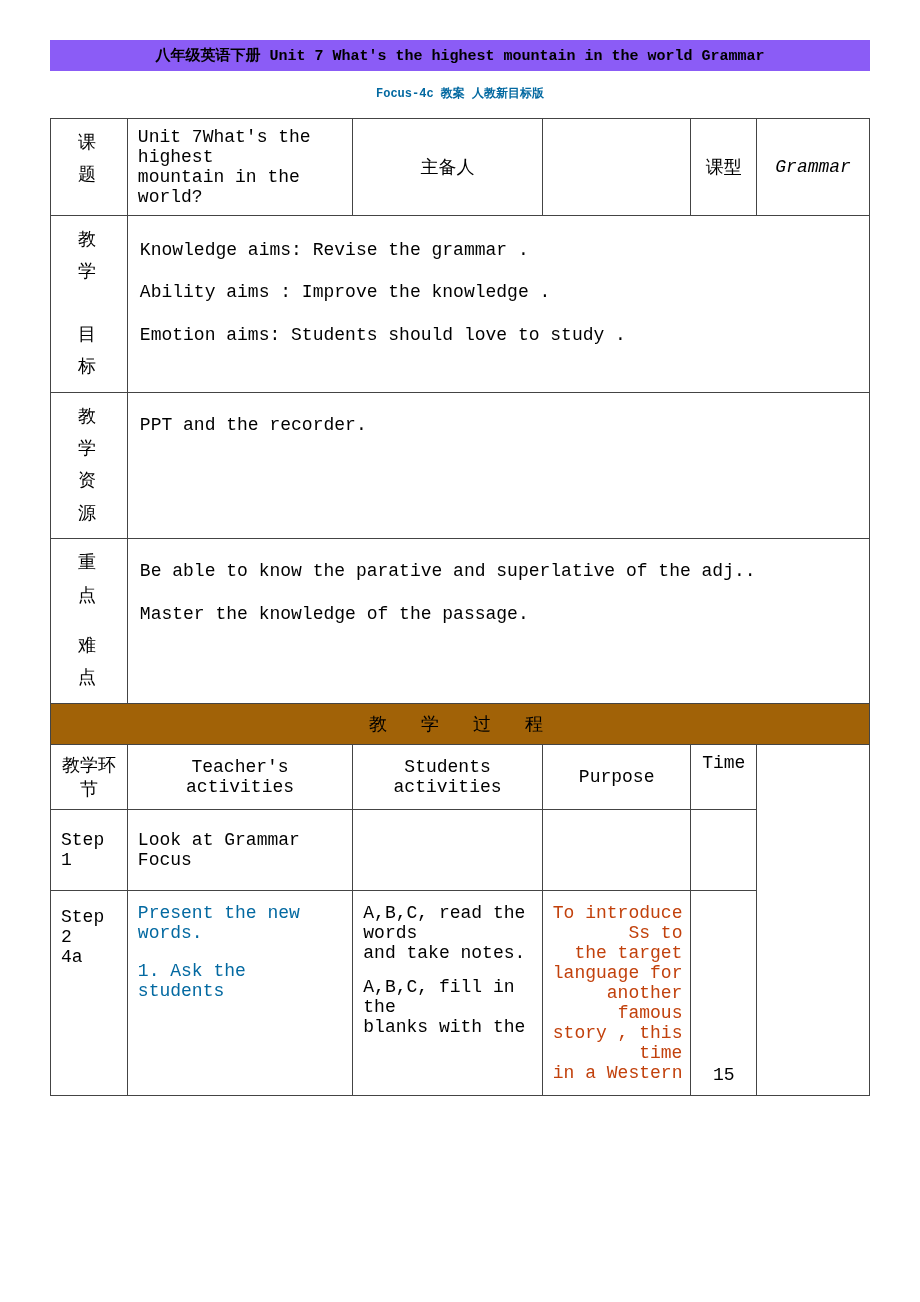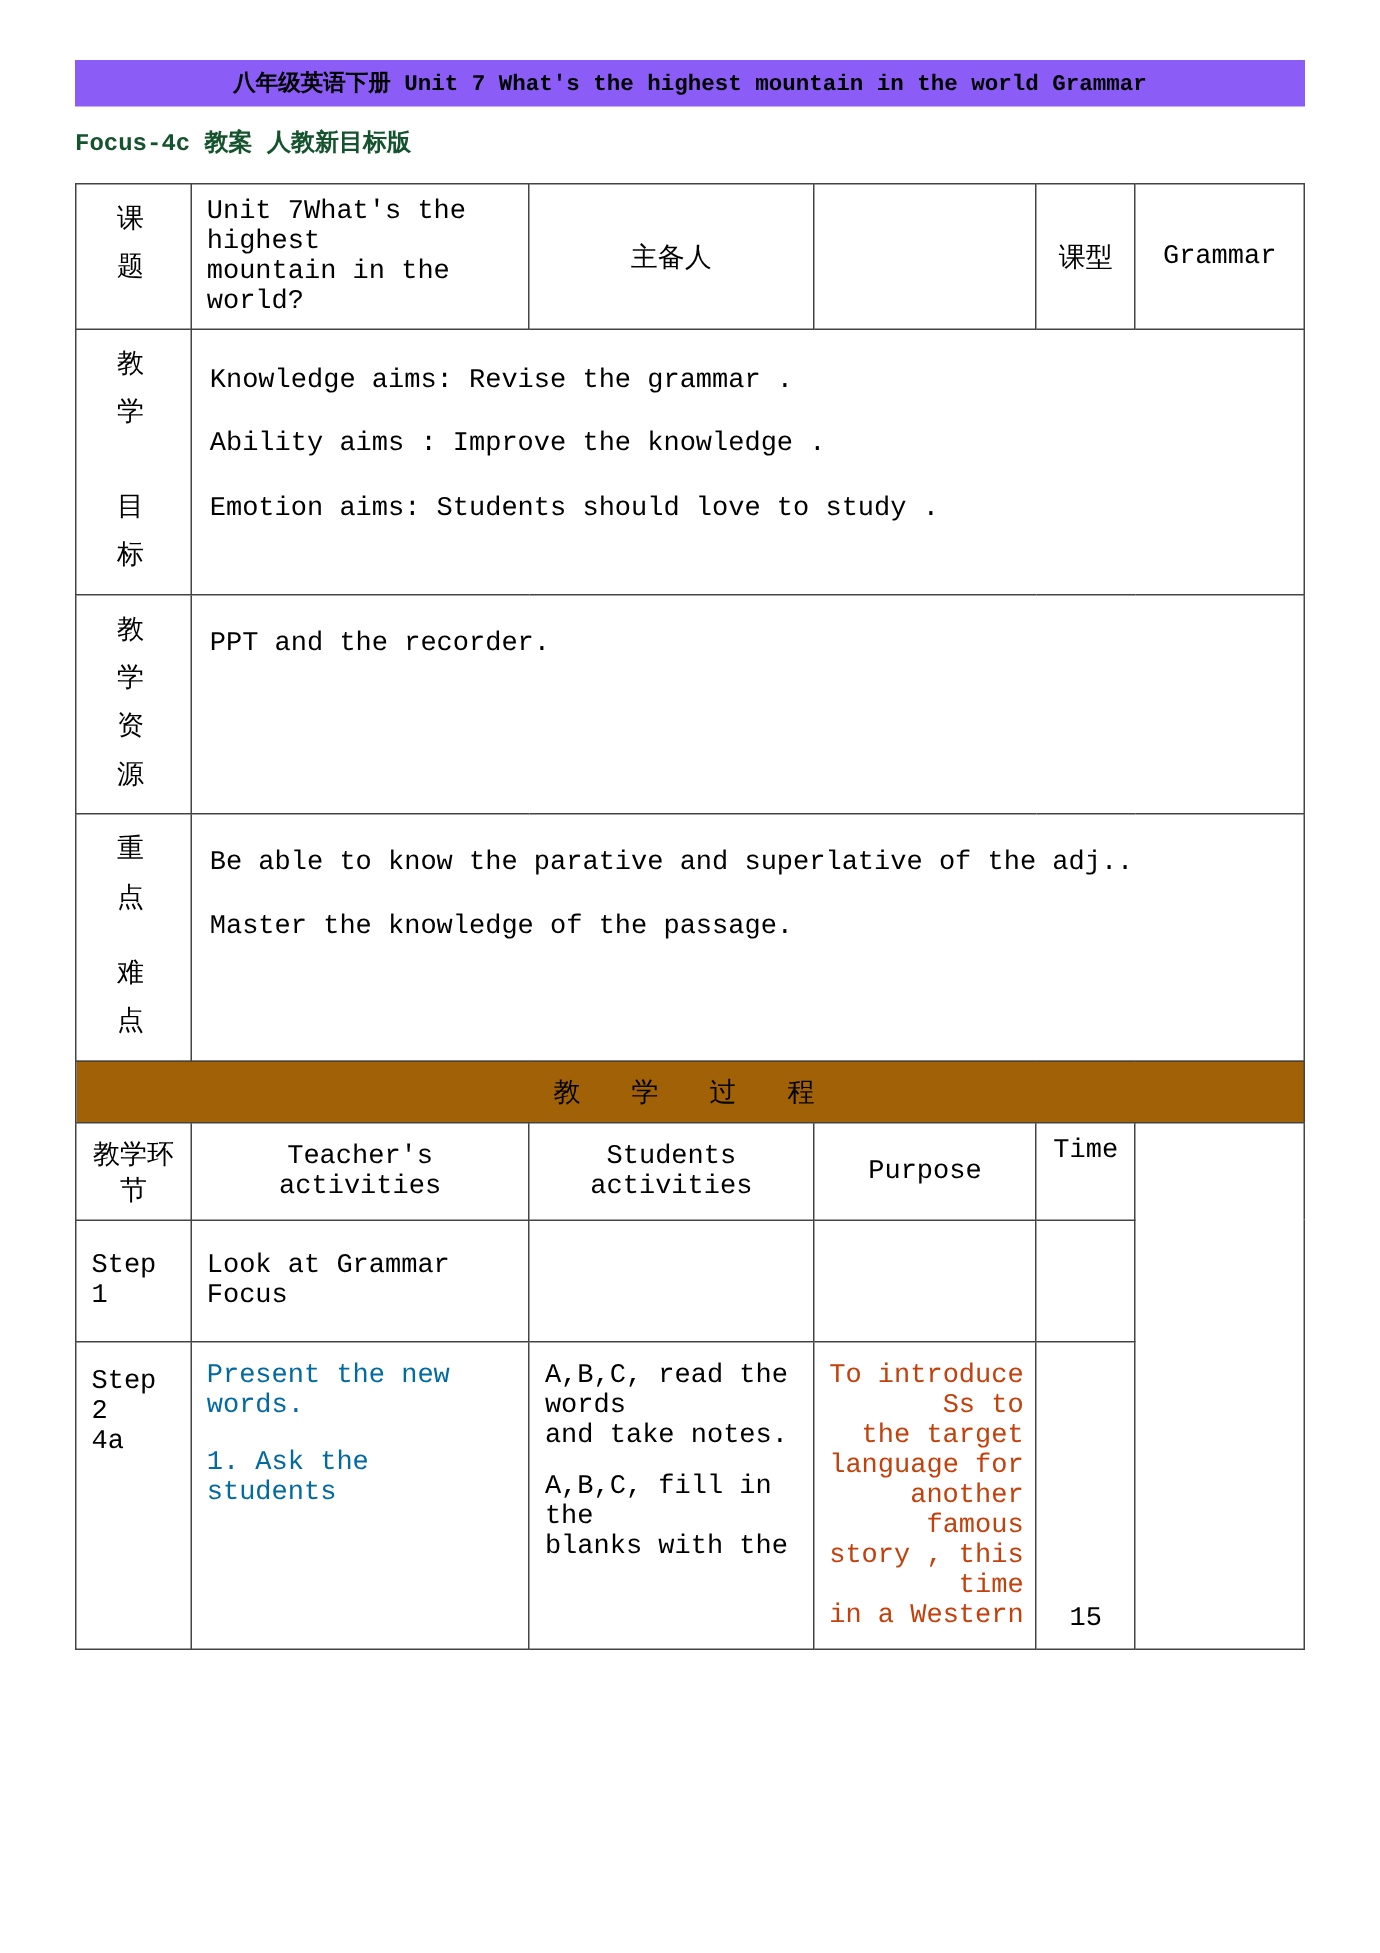--- a/index.html
+++ b/index.html
@@ -17,23 +17,23 @@
       background: #8b5cf6;
       text-align: center;
       font-size: 15px;
       font-weight: bold;
       padding: 6px 10px;
       margin-bottom: 14px;
       font-family: 'Courier New', Courier, monospace;
     }
 
     .subtitle {
-      text-align: left;
-      color: #14532d;
-      font-size: 16px;
+      text-align: center;
+      color: #0369a1;
+      font-size: 12px;
       font-weight: bold;
       margin-bottom: 16px;
       font-family: 'Courier New', Courier, monospace;
     }
 
     table.main-table {
       width: 100%;
       border-collapse: collapse;
       border: 1px solid #444;
     }
@@ -114,21 +114,21 @@
       <div>Unit 7What's the highest</div>
       <div>mountain in the world?</div>
     </td>
     <td style="width:80px; vertical-align:middle; text-align:center;">
       <span>主备人</span>
     </td>
     <td style="width:100px;"></td>
     <td style="width:60px; vertical-align:middle; text-align:center;">
       <span>课型</span>
     </td>
-    <td style="width:110px; vertical-align:middle; text-align:center;">
+    <td style="width:110px; vertical-align:middle; text-align:center;font-style:italic;">
       <span>Grammar</span>
     </td>
   </tr>
 
   <tr>
     <td class="label-cell">
       <div>教　学</div>
       <div style="margin-top:30px;">目　标</div>
     </td>
     <td colspan="5" class="content-cell" style="padding: 18px 12px;">

